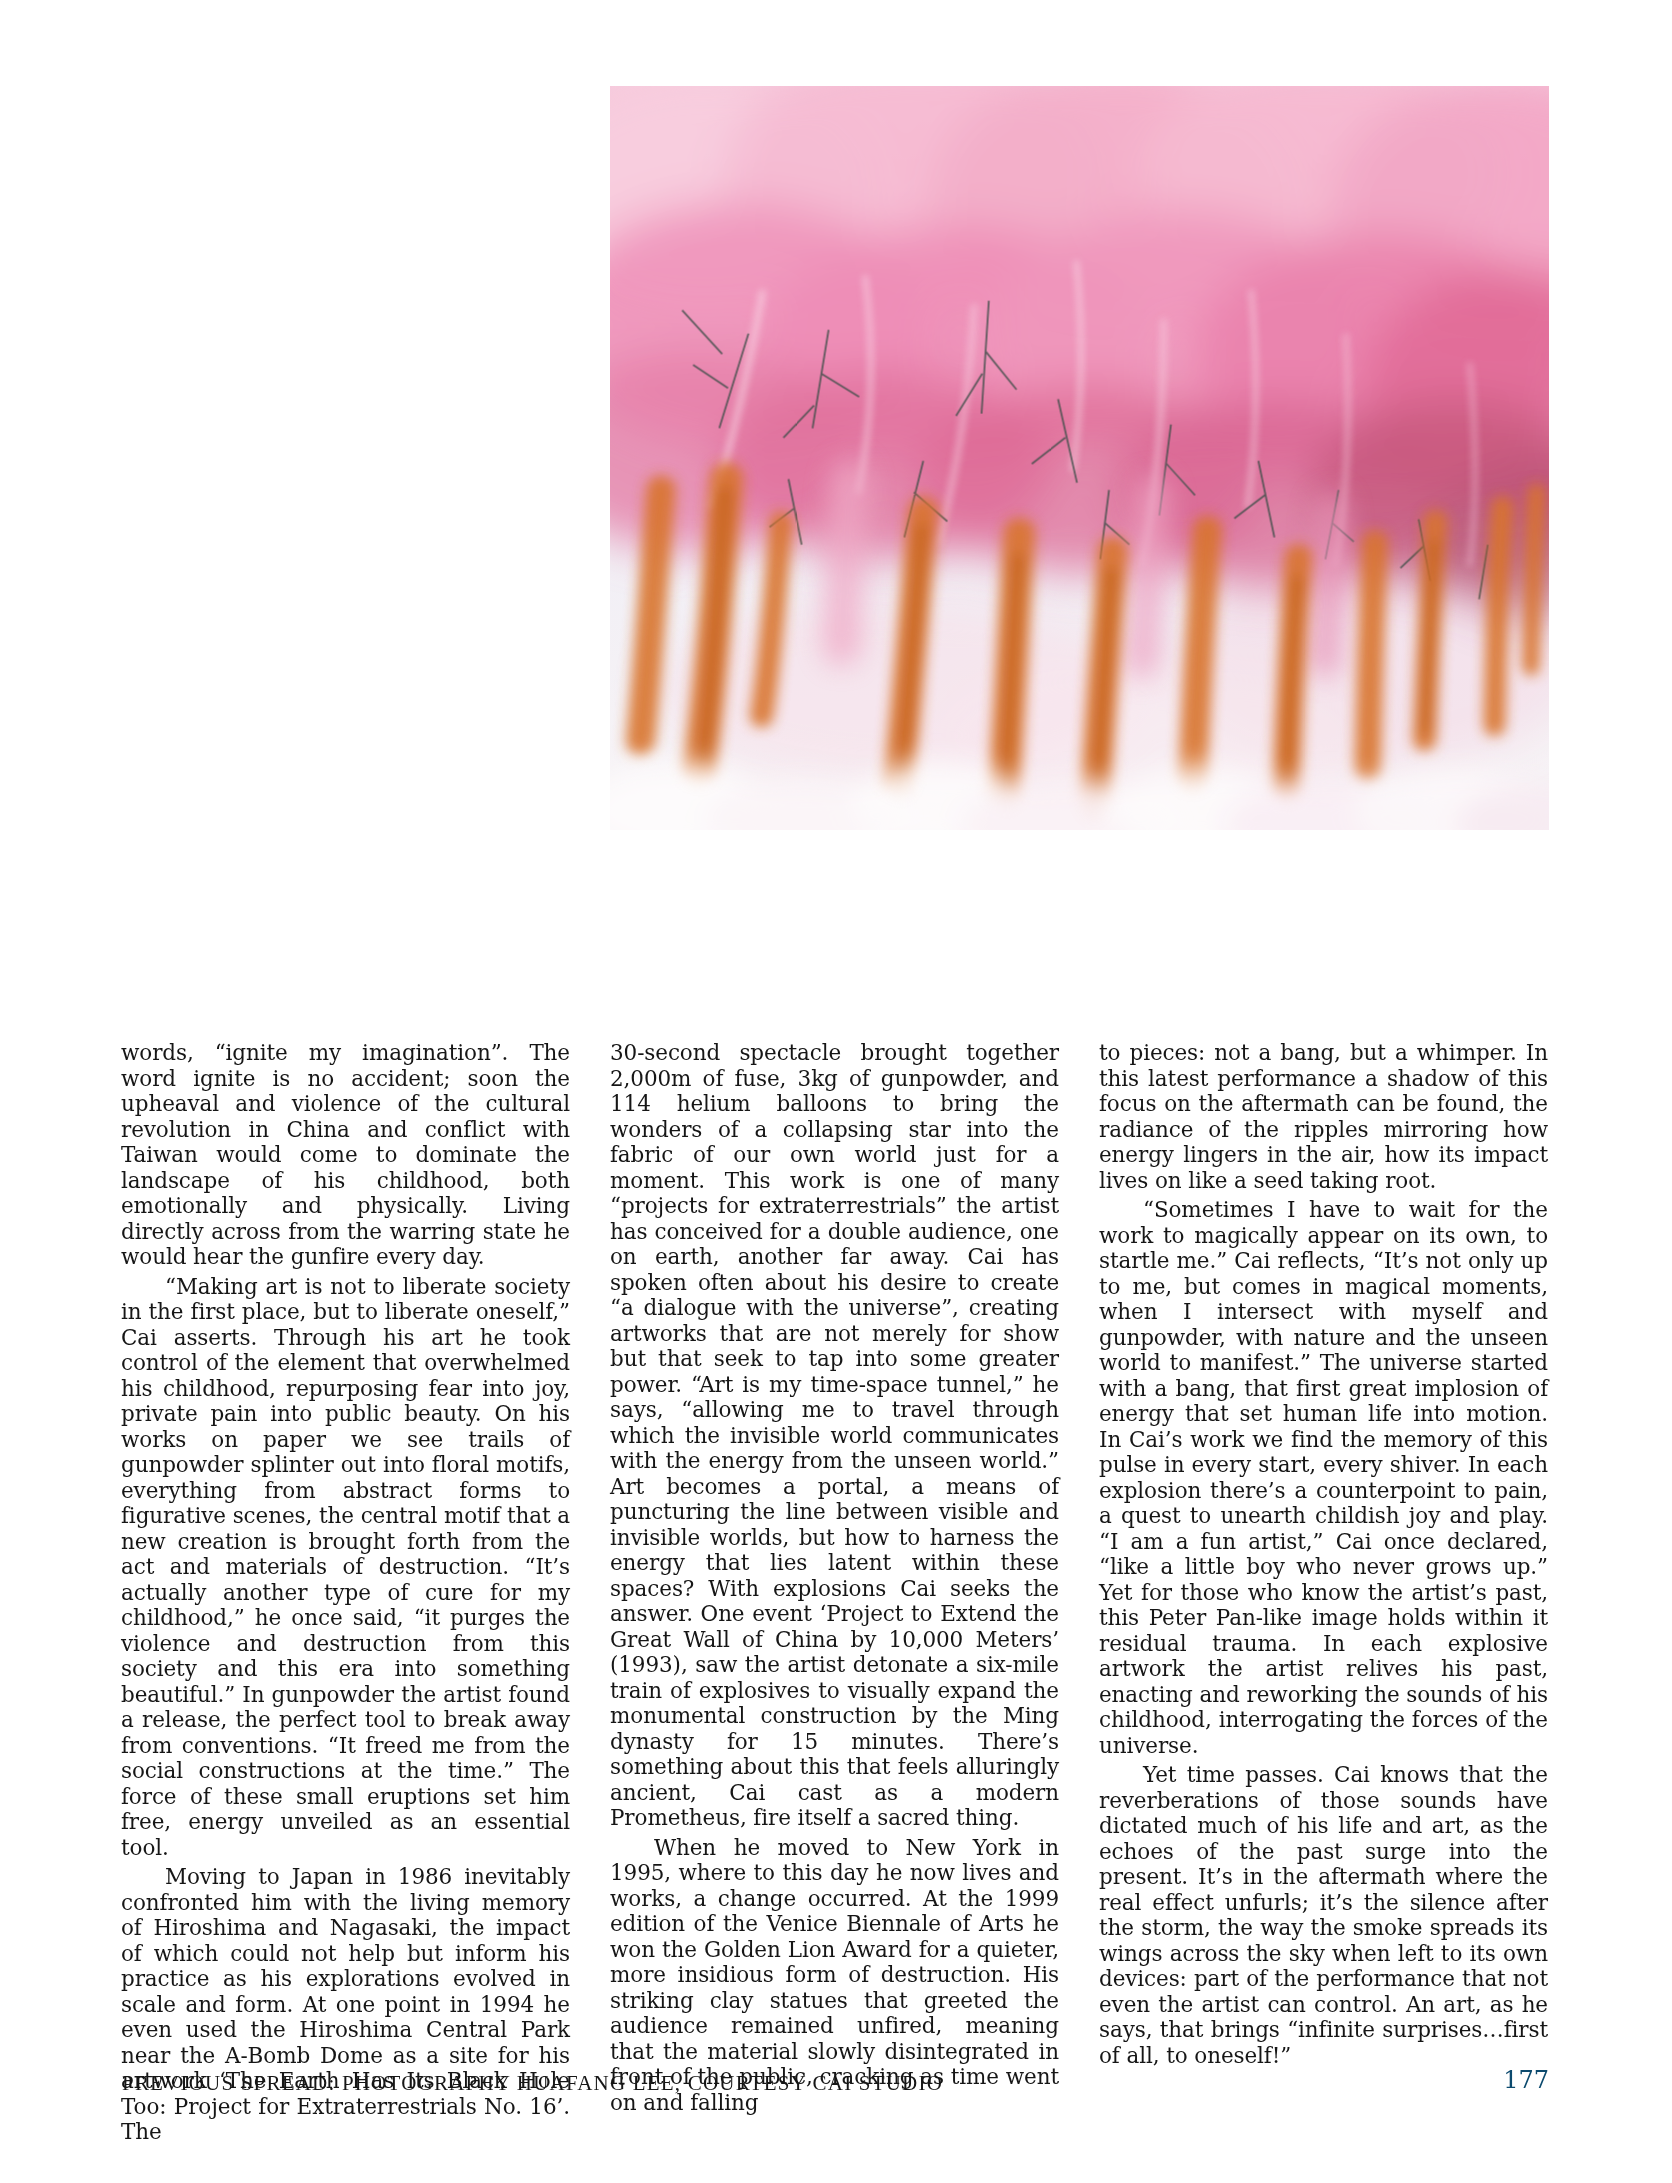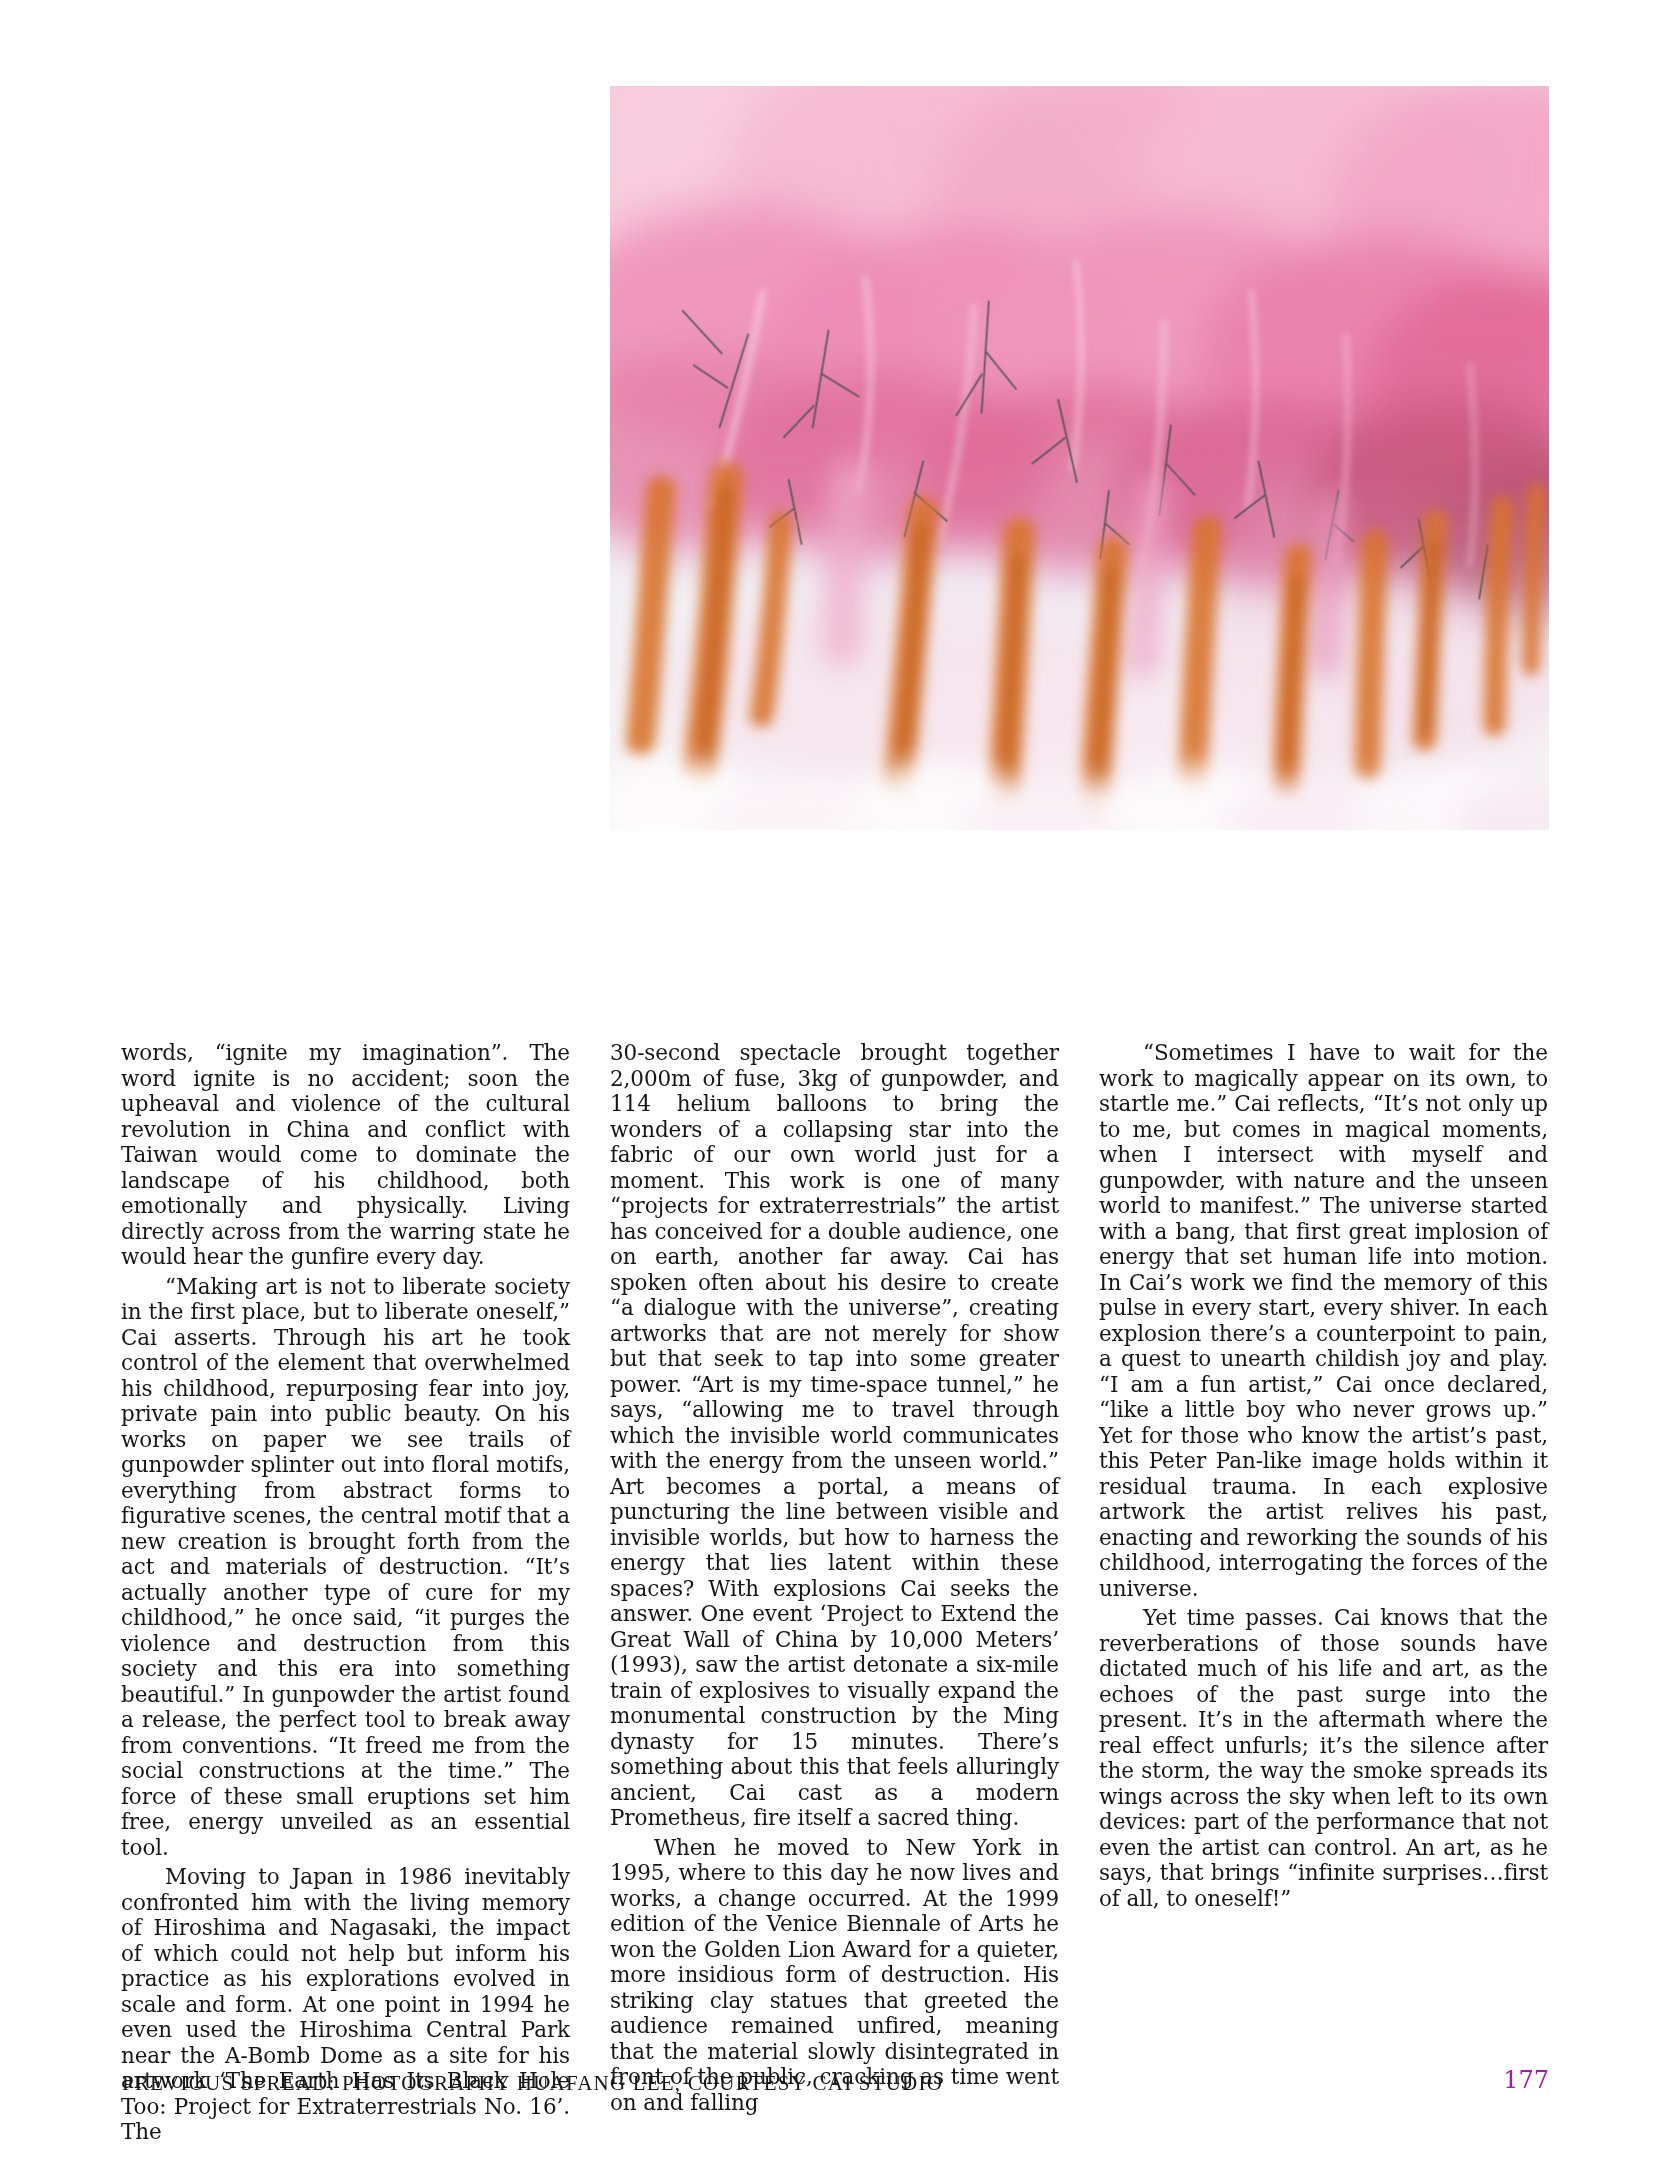--- a/index.html
+++ b/index.html
@@ -32,21 +32,21 @@
     position:absolute;left:122px;top:2072px;
     font-family:"Liberation Serif", serif;
     font-size:21px;line-height:22px;
     letter-spacing:1.2px;
     color:#161616;
     white-space:nowrap;
   }
   .page-number{
     position:absolute;top:2068px;right:123px;
     font-size:24px;line-height:25px;
-    color:#a21caf;
+    color:#0c4a6e;
   }
 </style>
 </head>
 <body>
 
 <figure class="photo" style="margin:0">
   <svg viewBox="0 0 1289 1022" preserveAspectRatio="none">
     <defs>
       <linearGradient id="bg" x1="0" y1="0" x2="0" y2="1">
         <stop offset="0" stop-color="#edeff6"></stop>
@@ -176,20 +176,21 @@
   <div class="col">
     <p class="pg">words, “ignite my imagination”. The word ignite is no accident; soon the upheaval and violence of the cultural revolution in China and conflict with Taiwan would come to dominate the landscape of his childhood, both emotionally and physically. Living directly across from the warring state he would hear the gunfire every day.</p>
     <p class="pg ind">“Making art is not to liberate society in the first place, but to liberate oneself,” Cai asserts. Through his art he took control of the element that overwhelmed his childhood, repurposing fear into joy, private pain into public beauty. On his works on paper we see trails of gunpowder splinter out into floral motifs, everything from abstract forms to figurative scenes, the central motif that a new creation is brought forth from the act and materials of destruction. “It’s actually another type of cure for my childhood,” he once said, “it purges the violence and destruction from this society and this era into something beautiful.” In gunpowder the artist found a release, the perfect tool to break away from conventions. “It freed me from the social constructions at the time.” The force of these small eruptions set him free, energy unveiled as an essential tool.</p>
     <p class="pg ind">Moving to Japan in 1986 inevitably confronted him with the living memory of Hiroshima and Nagasaki, the impact of which could not help but inform his practice as his explorations evolved in scale and form. At one point in 1994 he even used the Hiroshima Central Park near the A-Bomb Dome as a site for his artwork ‘The Earth Has Its Black Hole Too: Project for Extraterrestrials No. 16’. The</p>
   </div>
   <div class="col">
     <p class="pg">30-second spectacle brought together 2,000m of fuse, 3kg of gunpowder, and 114 helium balloons to bring the wonders of a collapsing star into the fabric of our own world just for a moment. This work is one of many “projects for extraterrestrials” the artist has conceived for a double audience, one on earth, another far away. Cai has spoken often about his desire to create “a dialogue with the universe”, creating artworks that are not merely for show but that seek to tap into some greater power. “Art is my time-space tunnel,” he says, “allowing me to travel through which the invisible world communicates with the energy from the unseen world.” Art becomes a portal, a means of puncturing the line between visible and invisible worlds, but how to harness the energy that lies latent within these spaces? With explosions Cai seeks the answer. One event ‘Project to Extend the Great Wall of China by 10,000 Meters’ (1993), saw the artist detonate a six-mile train of explosives to visually expand the monumental construction by the Ming dynasty for 15 minutes. There’s something about this that feels alluringly ancient, Cai cast as a modern Prometheus, fire itself a sacred thing.</p>
     <p class="pg ind">When he moved to New York in 1995, where to this day he now lives and works, a change occurred. At the 1999 edition of the Venice Biennale of Arts he won the Golden Lion Award for a quieter, more insidious form of destruction. His striking clay statues that greeted the audience remained unfired, meaning that the material slowly disintegrated in front of the public, cracking as time went on and falling</p>
   </div>
   <div class="col">
+    <p class="pg">to pieces: not a bang, but a whimper. In this latest performance a shadow of this focus on the aftermath can be found, the radiance of the ripples mirroring how energy lingers in the air, how its impact lives on like a seed taking root.</p>
     <p class="pg ind">“Sometimes I have to wait for the work to magically appear on its own, to startle me.” Cai reflects, “It’s not only up to me, but comes in magical moments, when I intersect with myself and gunpowder, with nature and the unseen world to manifest.” The universe started with a bang, that first great implosion of energy that set human life into motion. In Cai’s work we find the memory of this pulse in every start, every shiver. In each explosion there’s a counterpoint to pain, a quest to unearth childish joy and play. “I am a fun artist,” Cai once declared, “like a little boy who never grows up.” Yet for those who know the artist’s past, this Peter Pan-like image holds within it residual trauma. In each explosive artwork the artist relives his past, enacting and reworking the sounds of his childhood, interrogating the forces of the universe.</p>
     <p class="pg ind">Yet time passes. Cai knows that the reverberations of those sounds have dictated much of his life and art, as the echoes of the past surge into the present. It’s in the aftermath where the real effect unfurls; it’s the silence after the storm, the way the smoke spreads its wings across the sky when left to its own devices: part of the performance that not even the artist can control. An art, as he says, that brings “infinite surprises…first of all, to oneself!”</p>
   </div>
 </main>
 
 <div class="footer-credit">PREVIOUS SPREAD: PHOTOGRAPHY HUAFANG LEE, COURTESY CAI STUDIO</div>
 <div class="page-number">177</div>
 
 
 </body></html>

